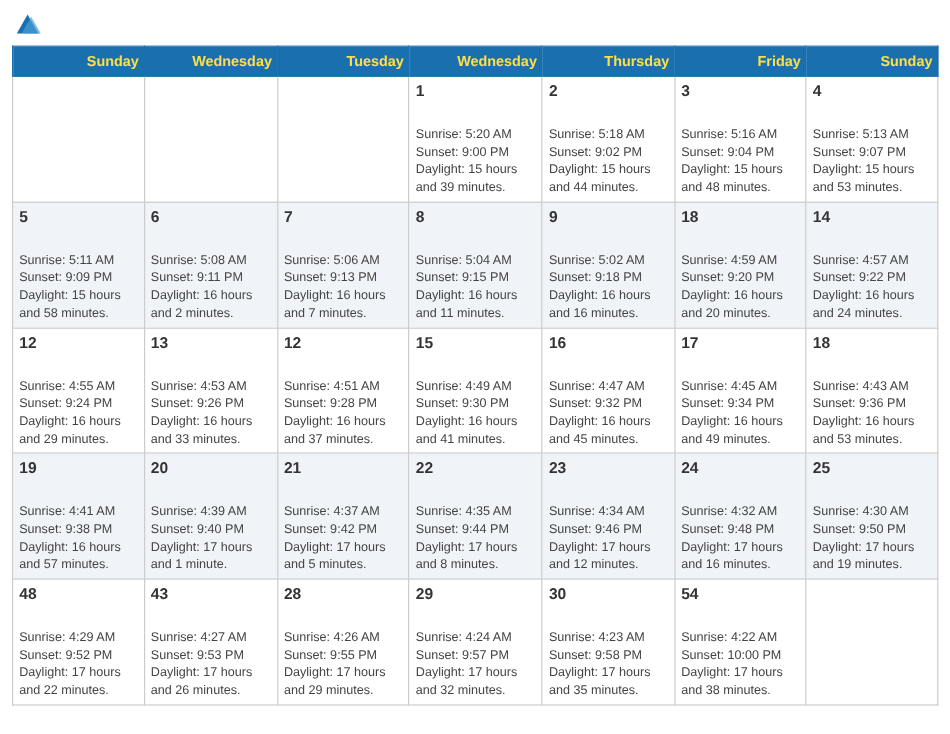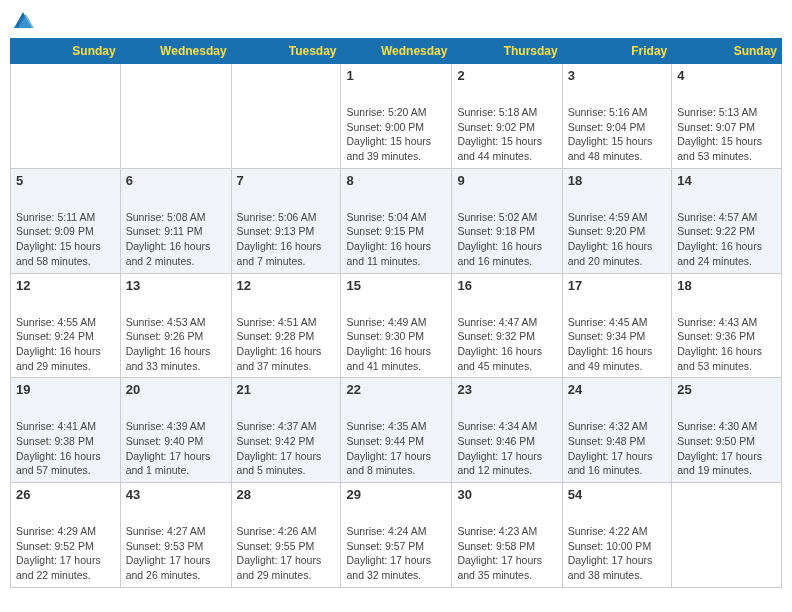--- a/index.html
+++ b/index.html
@@ -227,21 +227,21 @@
           <span class="day-number">24</span>
           <div class="day-info">Sunrise: 4:32 AM<br>Sunset: 9:48 PM<br>Daylight: 17 hours and 16 minutes.</div>
         </td>
         <td>
           <span class="day-number">25</span>
           <div class="day-info">Sunrise: 4:30 AM<br>Sunset: 9:50 PM<br>Daylight: 17 hours and 19 minutes.</div>
         </td>
       </tr>
       <tr class="row-odd">
         <td>
-          <span class="day-number">26</span>
+          <span class="day-number">48</span>
           <div class="day-info">Sunrise: 4:29 AM<br>Sunset: 9:52 PM<br>Daylight: 17 hours and 22 minutes.</div>
         </td>
         <td>
           <span class="day-number">43</span>
           <div class="day-info">Sunrise: 4:27 AM<br>Sunset: 9:53 PM<br>Daylight: 17 hours and 26 minutes.</div>
         </td>
         <td>
           <span class="day-number">28</span>
           <div class="day-info">Sunrise: 4:26 AM<br>Sunset: 9:55 PM<br>Daylight: 17 hours and 29 minutes.</div>
         </td>

